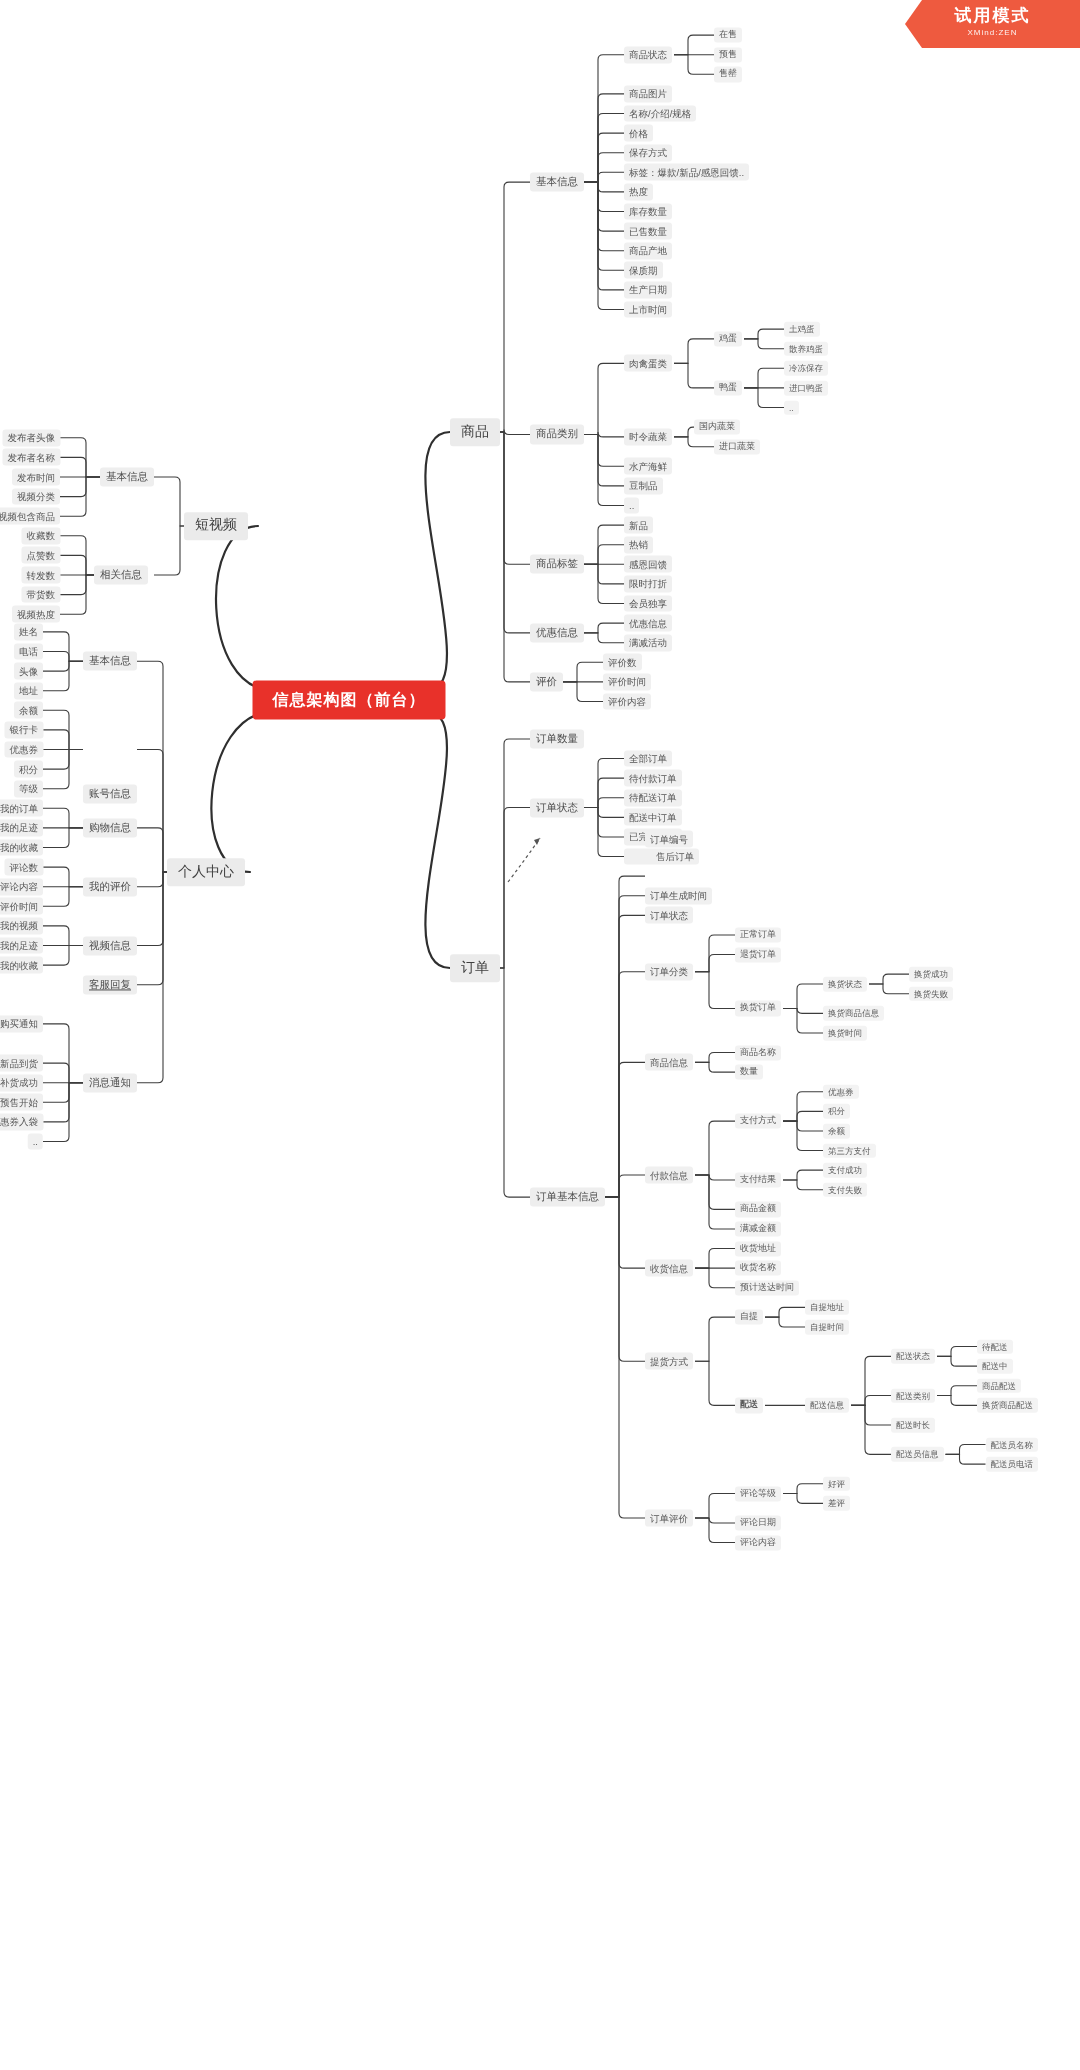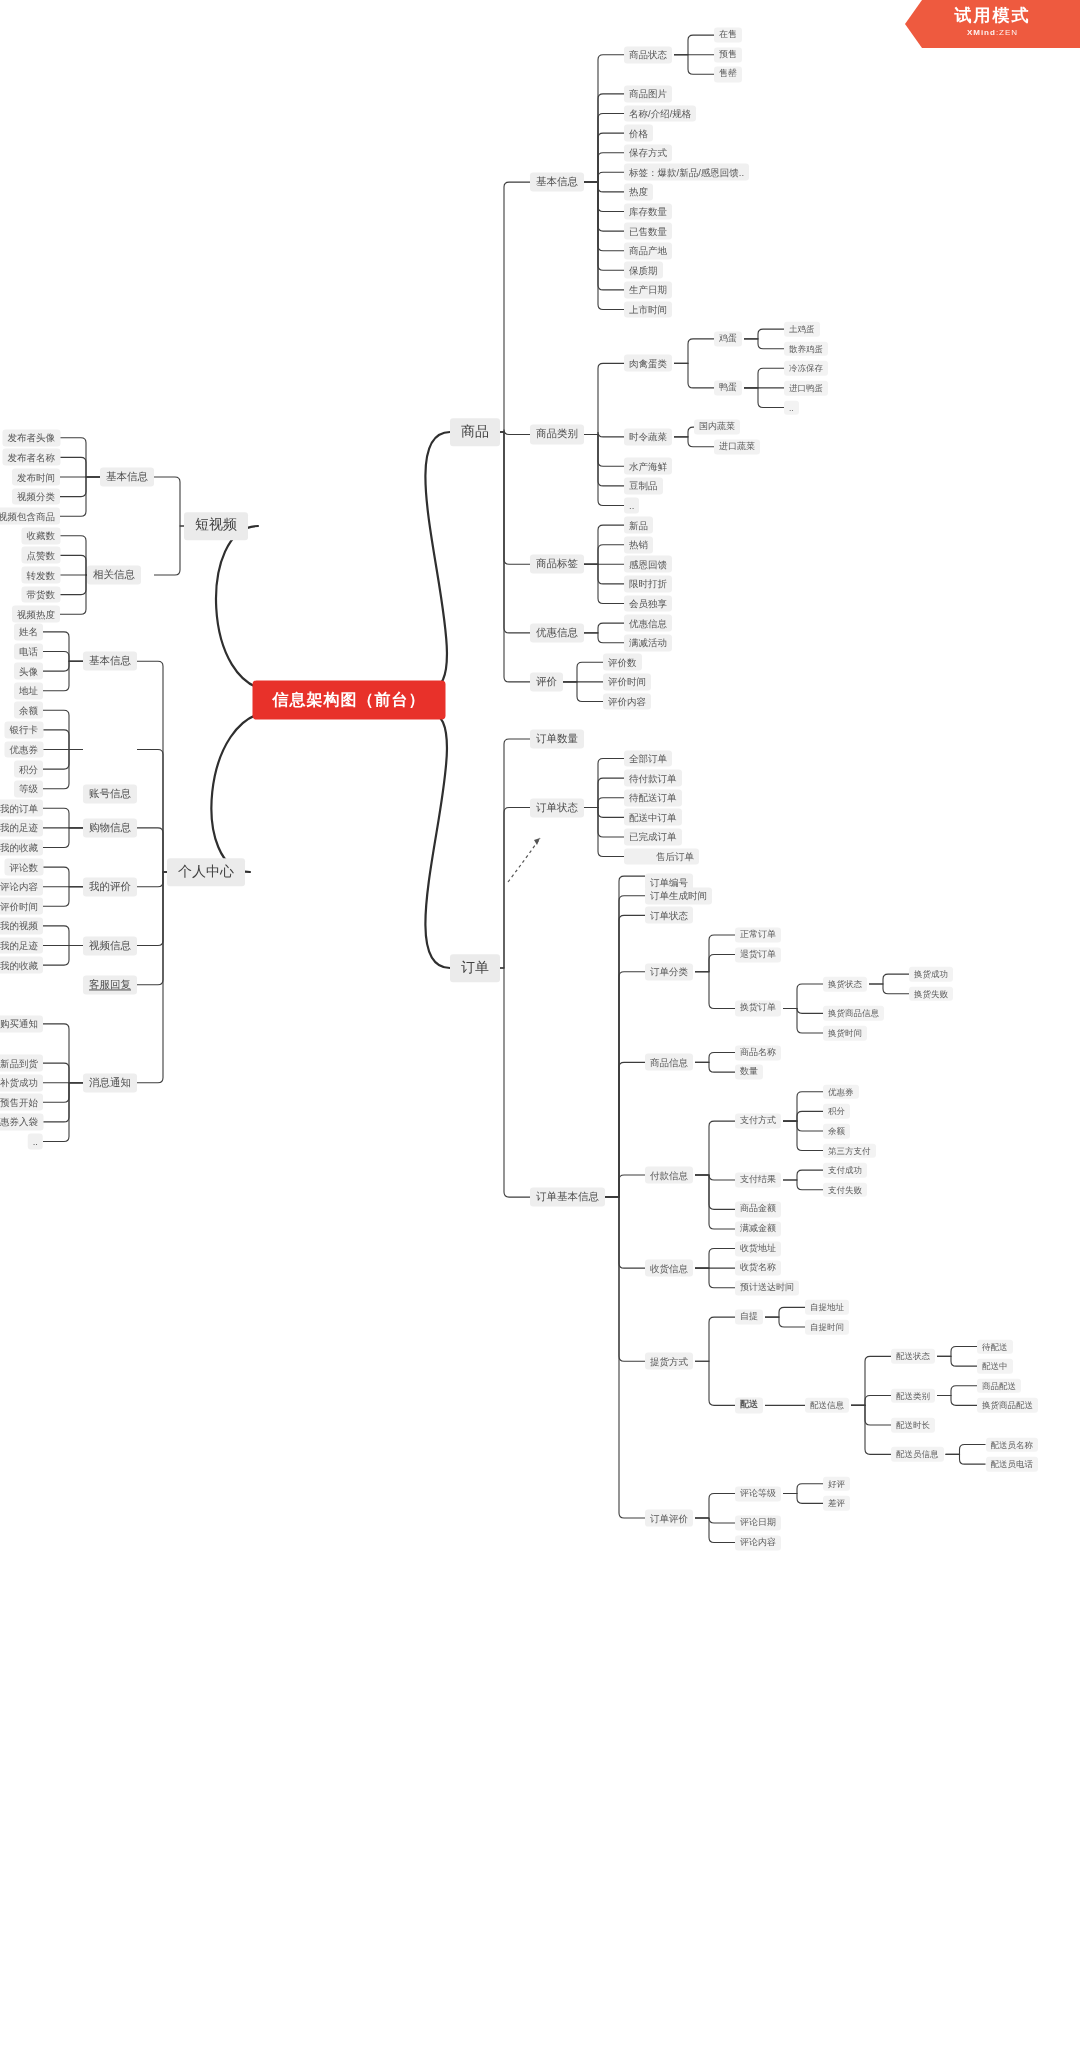--- a/index.html
+++ b/index.html
@@ -49,21 +49,21 @@
     top:0; right:0;
     width:175px; height:48px;
     background:#ee5a3f;
     color:#fff;
     clip-path:polygon(17px 0, 175px 0, 175px 48px, 17px 48px, 0 24px);
     text-align:center;
     padding-top:4px;
   }
   #trial-badge .t1 { font-size:17px; font-weight:bold; letter-spacing:2px; }
   #trial-badge .t2 { font-size:8px; letter-spacing:1px; margin-top:1px; opacity:.92; }
-  #trial-badge .t2 b { font-weight:bold; }
+  #trial-badge .t2 b { font-weight:normal; }
 </style>
 </head>
 <body>
 
 <div id="canvas">
 
   <svg class="links" id="links">
       <path d="M 490 432 H 504 V 187.09999999999982 Q 504 182.09999999999982 509 182.09999999999982 H 530" fill="none" stroke="#3c3c3c" stroke-width="1.1"></path>
       <path d="M 584 182.09999999999982 H 598 V 59.6999999999998 Q 598 54.6999999999998 603 54.6999999999998 H 624" fill="none" stroke="#3c3c3c" stroke-width="1.1"></path>
       <path d="M 674 54.6999999999998 H 688 V 40.099999999999795 Q 688 35.099999999999795 693 35.099999999999795 H 714" fill="none" stroke="#3c3c3c" stroke-width="1.1"></path>
@@ -280,21 +280,21 @@
     <div class="node lvl1 right" style="left: 450px; top: 968px;">订单</div>
     <div class="node lvl2 right" style="left: 530px; top: 738.925px;">订单数量</div>
     <div class="node lvl2 right" style="left: 530px; top: 807.525px;">订单状态</div>
     <div class="node lvl3 right" style="left: 624px; top: 758.525px;">全部订单</div>
     <div class="node lvl3 right" style="left: 624px; top: 778.125px;">待付款订单</div>
     <div class="node lvl3 right" style="left: 624px; top: 797.725px;">待配送订单</div>
     <div class="node lvl3 right" style="left: 624px; top: 817.325px;">配送中订单</div>
     <div class="node lvl3 right" style="left: 624px; top: 836.925px;">已完成订单</div>
     <div class="node lvl3 right" style="left: 624px; top: 856.525px; padding-left: 32px;">售后订单</div>
     <div class="node lvl2 right" style="left: 530px; top: 1197.07px;">订单基本信息</div>
-    <div class="node lvl3 right" style="left: 645px; top: 882px;">订单编号</div>
+    <div class="node lvl3 right" style="left: 645px; top: 839px;">订单编号</div>
     <div class="node lvl3 right" style="left: 645px; top: 895.725px;">订单生成时间</div>
     <div class="node lvl3 right" style="left: 645px; top: 915.325px;">订单状态</div>
     <div class="node lvl3 right" style="left: 645px; top: 971.675px;">订单分类</div>
     <div class="node lvl4 right" style="left: 735px; top: 934.925px;">正常订单</div>
     <div class="node lvl4 right" style="left: 735px; top: 954.525px;">退货订单</div>
     <div class="node lvl4 right" style="left: 735px; top: 1008.42px;">换货订单</div>
     <div class="node lvl5 right" style="left: 823px; top: 983.925px;">换货状态</div>
     <div class="node lvl5 right" style="left: 909px; top: 974.125px;">换货成功</div>
     <div class="node lvl5 right" style="left: 909px; top: 993.725px;">换货失败</div>
     <div class="node lvl5 right" style="left: 823px; top: 1013.33px;">换货商品信息</div>
@@ -339,21 +339,21 @@
     <div class="node lvl5 right" style="left: 823px; top: 1503.32px;">差评</div>
     <div class="node lvl4 right" style="left: 735px; top: 1522.92px;">评论日期</div>
     <div class="node lvl4 right" style="left: 735px; top: 1542.52px;">评论内容</div>
     <div class="node lvl1 left" style="left: 248px; top: 526px; font-family: Liberation Mono, monospace;">短视频</div>
     <div class="node lvl2 left" style="left: 154px; top: 477px;">基本信息</div>
     <div class="node lvl3 left" style="left: 60px; top: 437.8px;">发布者头像</div>
     <div class="node lvl3 left" style="left: 60px; top: 457.4px;">发布者名称</div>
     <div class="node lvl3 left" style="left: 60px; top: 477px;">发布时间</div>
     <div class="node lvl3 left" style="left: 60px; top: 496.6px;">视频分类</div>
     <div class="node lvl3 left" style="left: 60px; top: 516.2px;">视频包含商品</div>
-    <div class="node lvl2 left" style="left: 141px; top: 575px;">相关信息</div>
+    <div class="node lvl2 left" style="left: 148px; top: 575px;">相关信息</div>
     <div class="node lvl3 left" style="left: 60px; top: 535.8px;">收藏数</div>
     <div class="node lvl3 left" style="left: 60px; top: 555.4px;">点赞数</div>
     <div class="node lvl3 left" style="left: 60px; top: 575px;">转发数</div>
     <div class="node lvl3 left" style="left: 60px; top: 594.6px;">带货数</div>
     <div class="node lvl3 left" style="left: 60px; top: 614.2px;">视频热度</div>
     <div class="node lvl1 left" style="left: 245px; top: 872px;">个人中心</div>
     <div class="node lvl2 left" style="left: 137px; top: 661.3px;">基本信息</div>
     <div class="node lvl3 left" style="left: 43px; top: 631.9px;">姓名</div>
     <div class="node lvl3 left" style="left: 43px; top: 651.5px;">电话</div>
     <div class="node lvl3 left" style="left: 43px; top: 671.1px;">头像</div>

